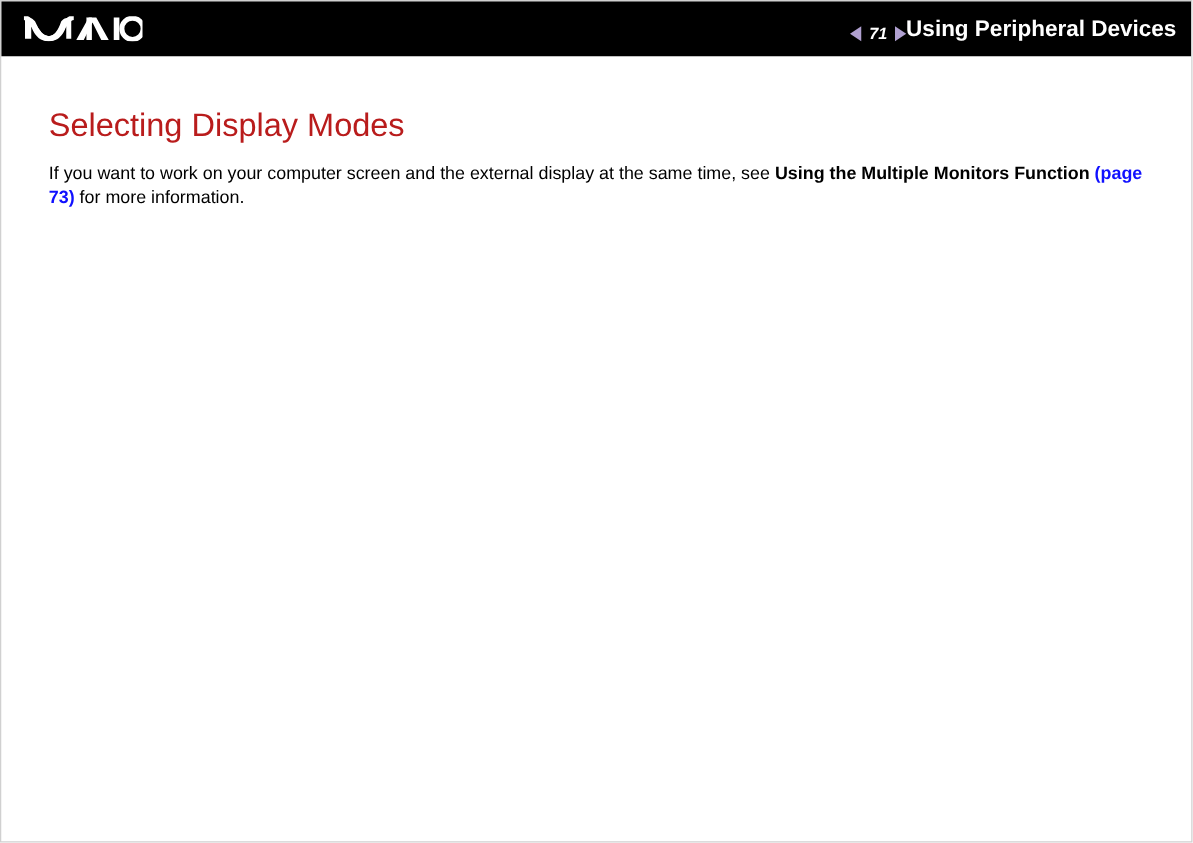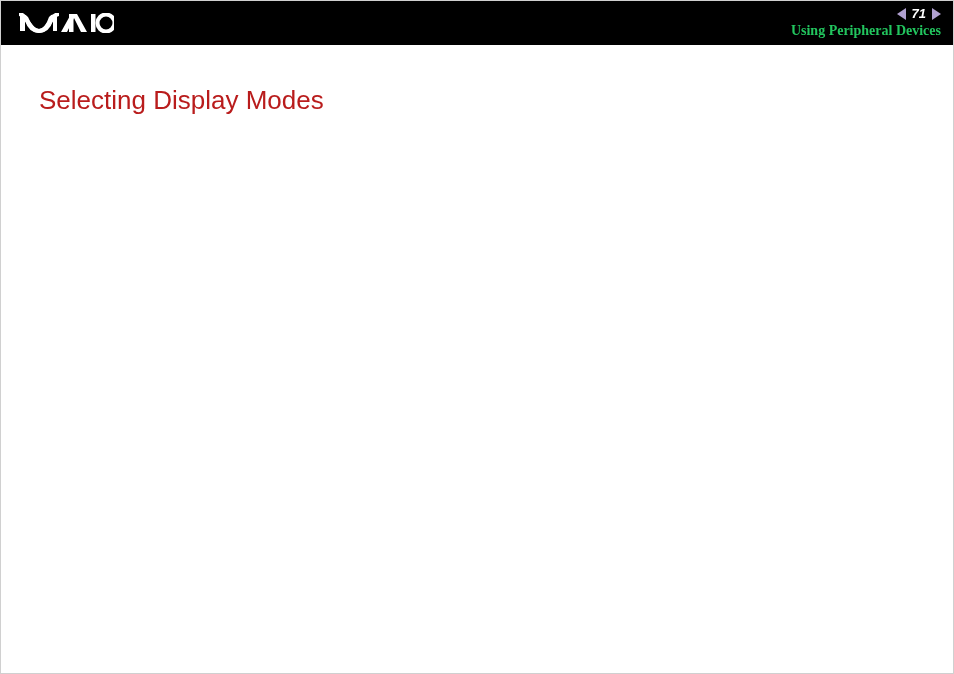--- a/index.html
+++ b/index.html
@@ -26,21 +26,21 @@
   .logo {
     display: flex;
     align-items: center;
   }
   .logo svg {
     fill: #fff;
   }
   .header-right {
     text-align: right;
     display: flex;
-    flex-direction: column;
+    flex-direction: row;
     align-items: flex-end;
     line-height: 1.2;
   }
   .page-nav {
     display: flex;
     align-items: center;
     gap: 6px;
     color: #fff;
     font-style: italic;
     font-weight: bold;
@@ -52,25 +52,24 @@
     border-top: 6px solid transparent;
     border-bottom: 6px solid transparent;
   }
   .page-nav .tri-left {
     border-right: 9px solid #b0a0d0;
   }
   .page-nav .tri-right {
     border-left: 9px solid #b0a0d0;
   }
   .section-label {
-    color: #22c55e;
-    font-size: 14px;
+    color: #ffffff;
+    font-size: 18px;
     font-weight: bold;
     margin-top: 2px;
-    font-family: Liberation Serif, serif;
   }
   .content {
     padding: 40px 38px 0 38px;
   }
   .heading {
     font-size: 26px;
     font-weight: normal;
     color: #b91c1c;
     margin-bottom: 14px;
     font-family: Arial, Helvetica, sans-serif;
@@ -109,14 +108,17 @@
       <span>71</span>
       <span class="tri tri-right"></span>
     </div>
     <div class="section-label">Using Peripheral Devices</div>
   </div>
 </div>
 
 <div class="content">
   <h1 class="heading">Selecting Display Modes</h1>
   <div class="body-text">
+    <p>
+      <span>If you want to work on your computer screen and the external display at the same time, see </span><span class="bold">Using the Multiple Monitors Function </span><span class="link">(page 73)</span><span> for more information.</span>
+    </p>
   </div>
 </div>
 
 </body></html>

